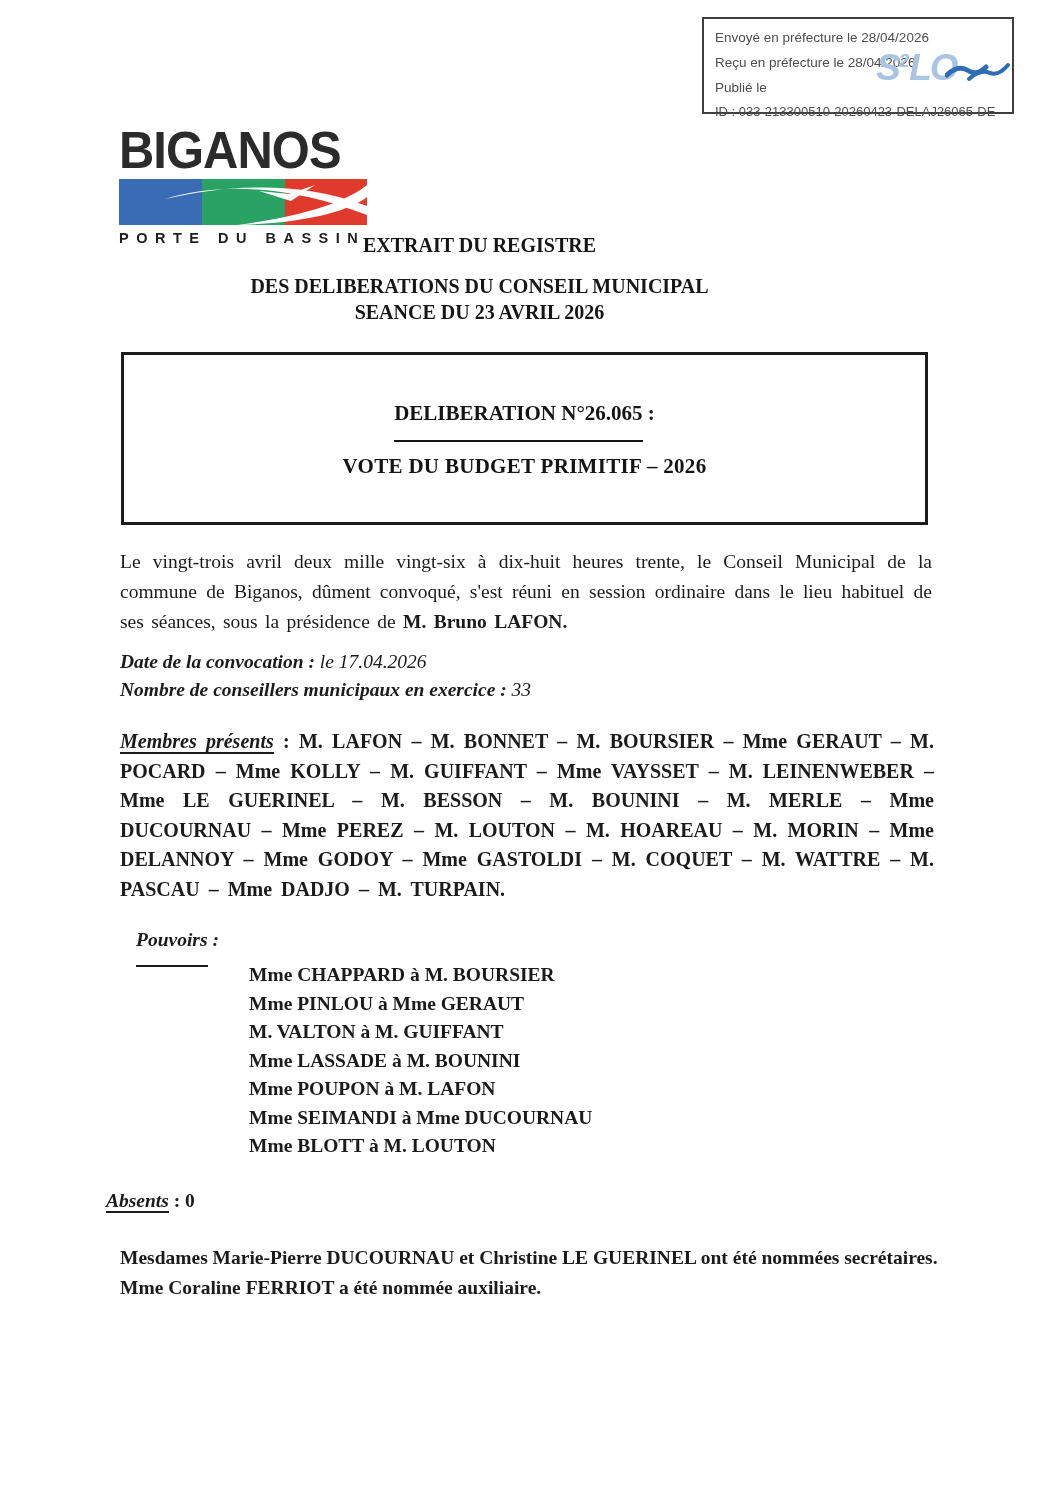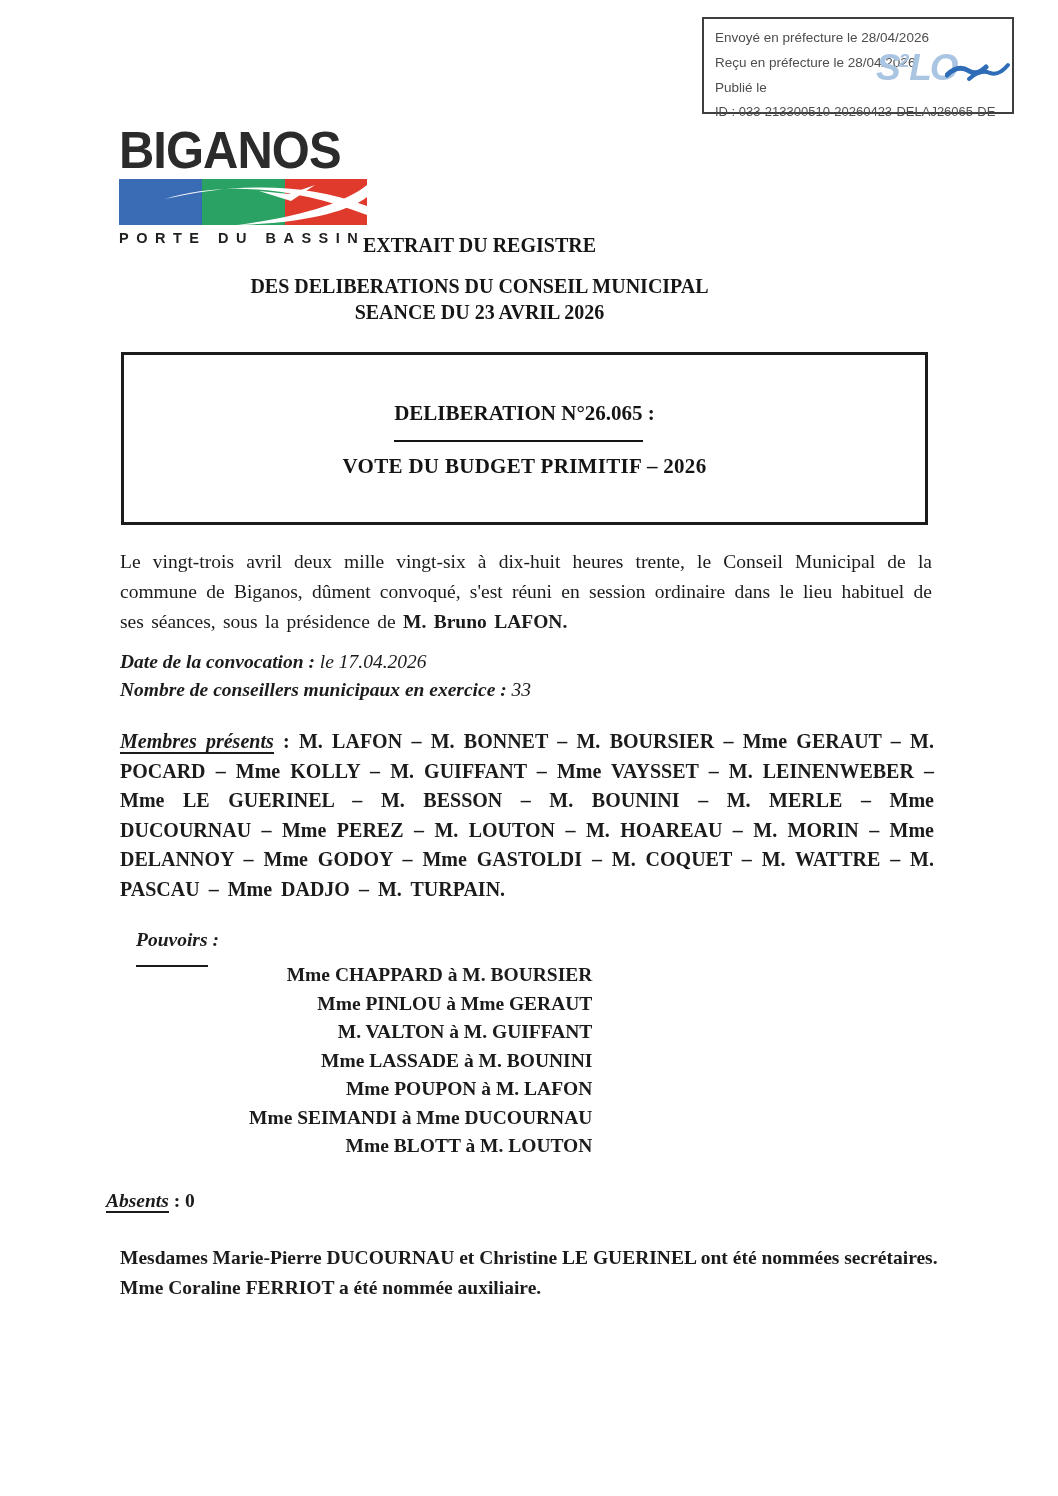--- a/index.html
+++ b/index.html
@@ -76,21 +76,21 @@
     position: absolute; left: 120px; top: 727px; width: 814px;
     text-align: justify; font-weight: bold; font-size: 20px; line-height: 29.5px;
     word-spacing: 4px;
   }
   .membres .label { font-style: italic; border-bottom: 2px solid currentColor; }
 
   
   .pouvoirs-label { position: absolute; left: 136px; top: 929px; font-size: 19.5px;
     font-weight: bold; font-style: italic; }
   .pouvoirs-list { position: absolute; left: 249px; top: 961px; font-weight: bold;
-    font-size: 19.5px; line-height: 28.5px; text-align: right; }
+    font-size: 19.5px; line-height: 28.5px; }
 
   
   .absents { position: absolute; left: 106px; top: 1190px; font-size: 19.5px; font-weight: bold; }
   .absents .label { font-style: italic; border-bottom: 2px solid currentColor; }
 
   
   .secretaries {
     position: absolute; left: 120px; top: 1243px; width: 862px;
     font-weight: bold; font-size: 19.5px; line-height: 30px;
   }

